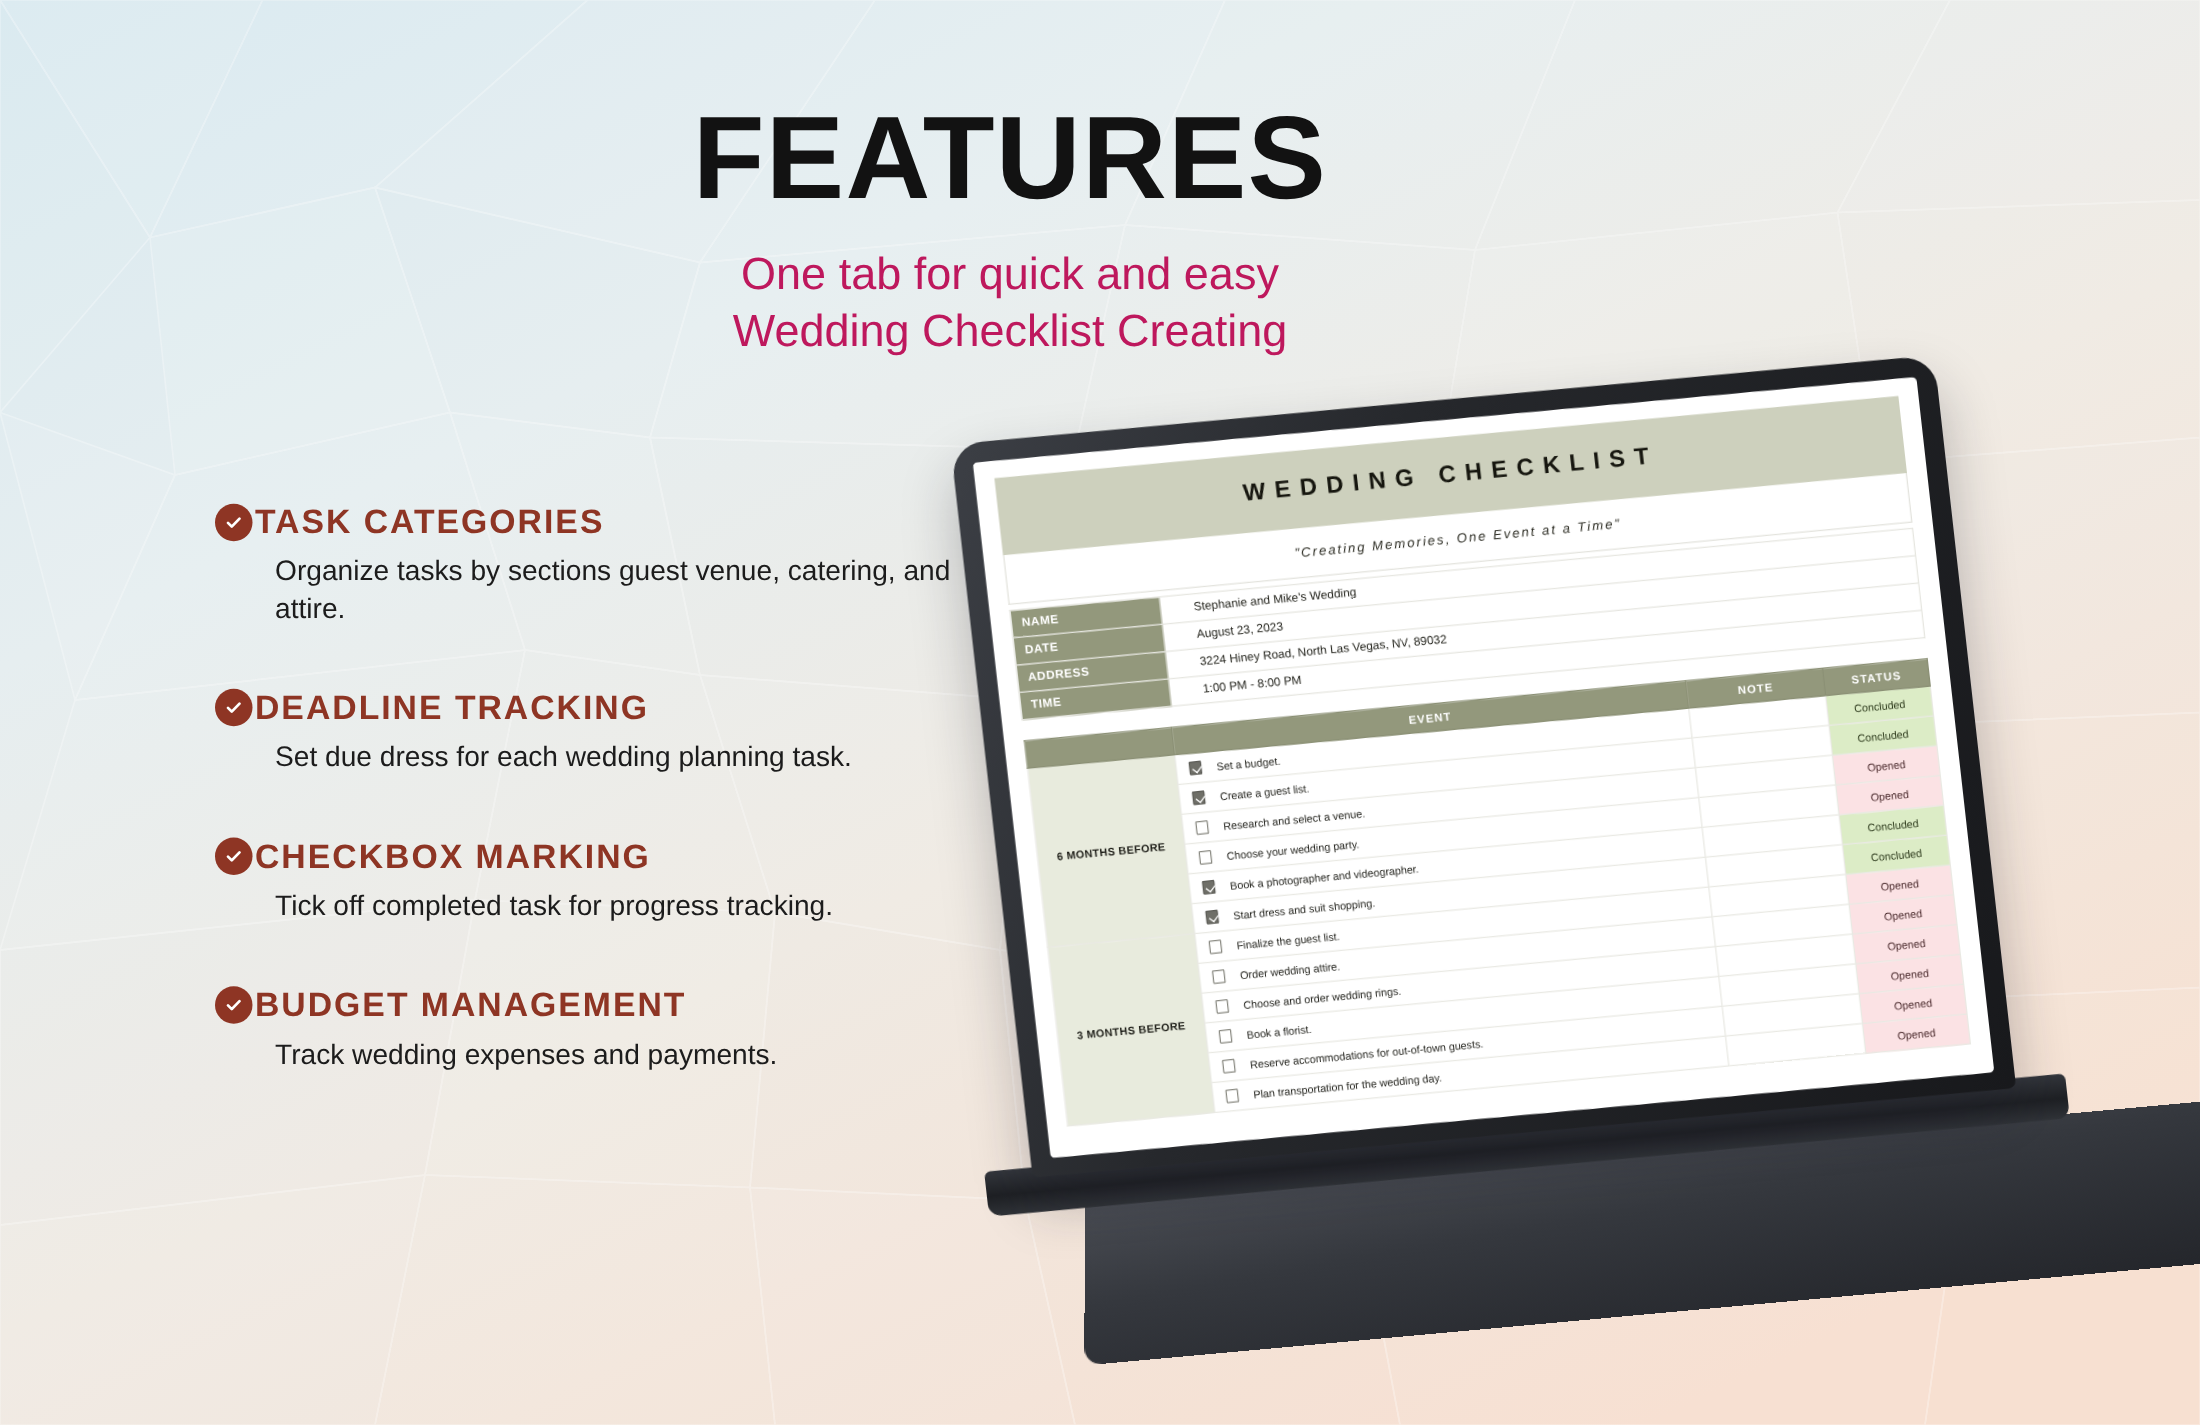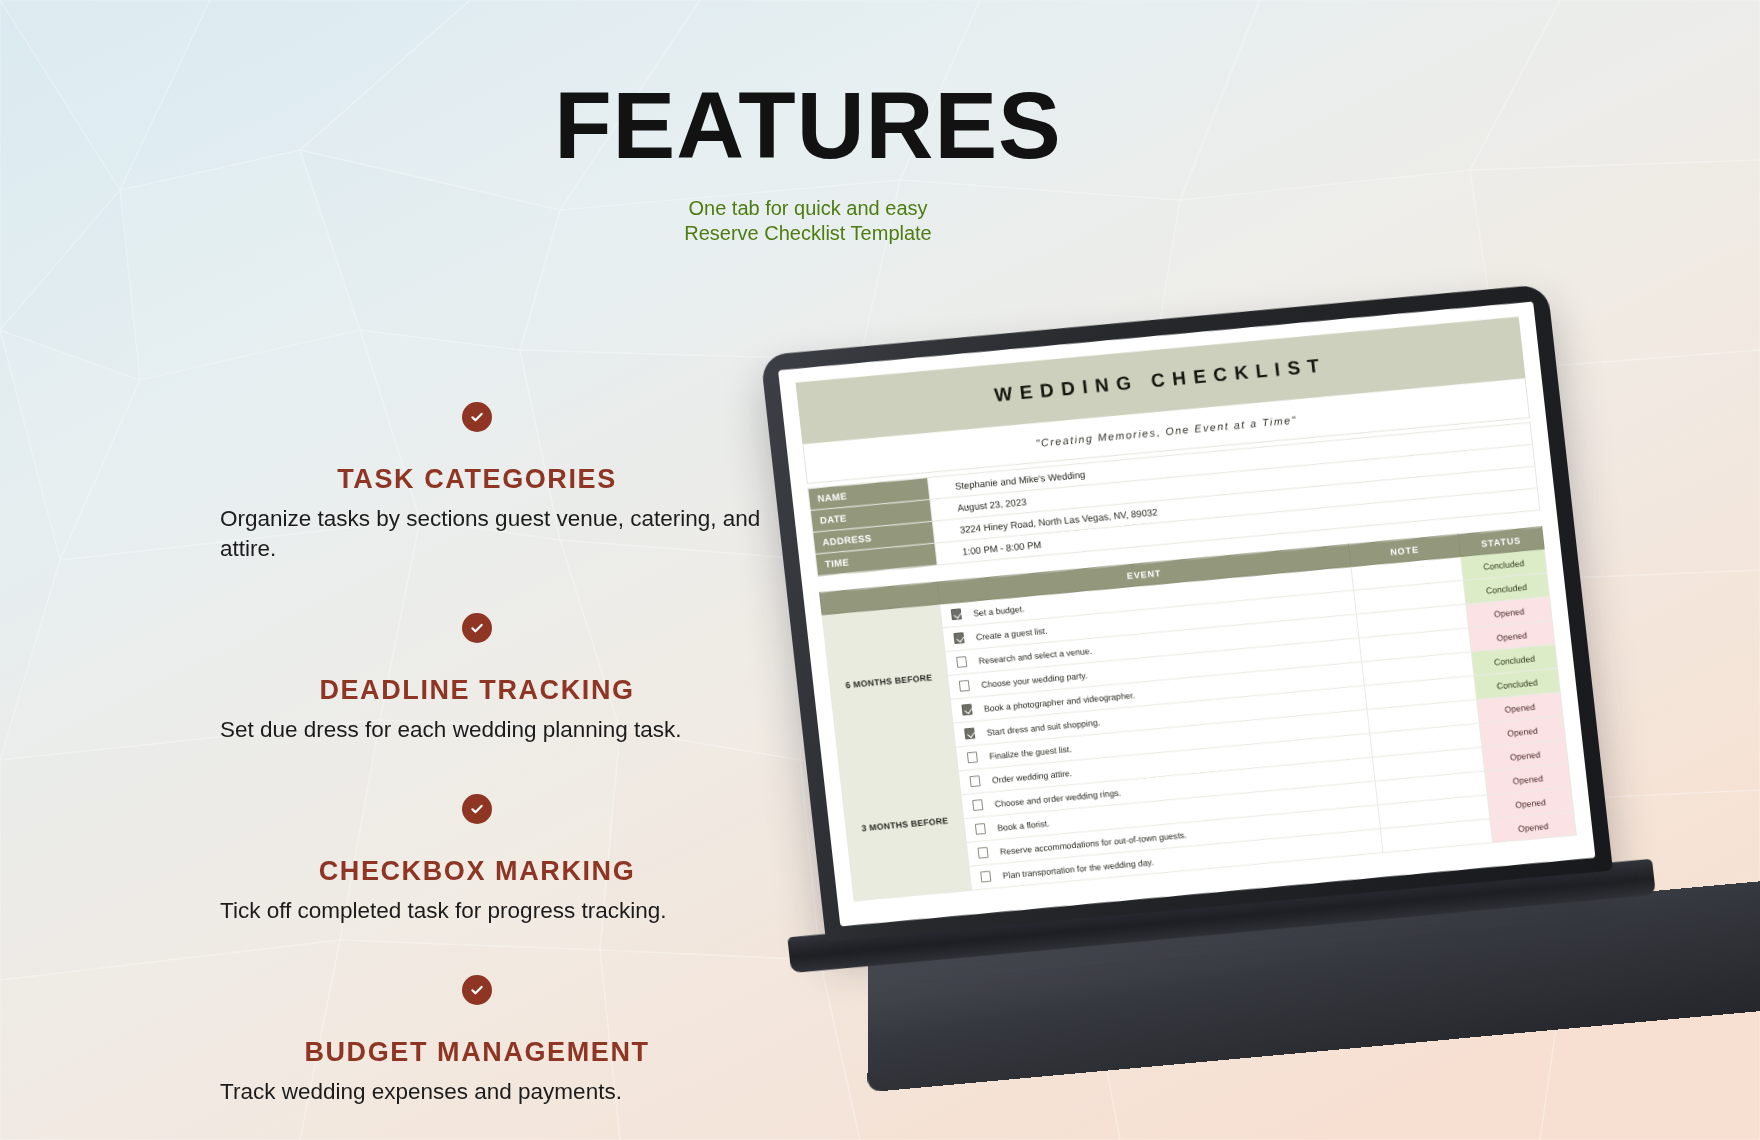--- a/index.html
+++ b/index.html
@@ -16,28 +16,28 @@
   
   .headline-wrap {
     position: absolute; left: 0; top: 78px; width: 1616px; text-align: center;
     z-index: 3;
   }
   .headline {
     font-size: 94px; font-weight: 700; letter-spacing: 1px;
     color: #121212; line-height: 1.02;
   }
   .subhead {
-    margin-top: 22px; font-size: 20px; color: #4d7c0f; line-height: 1.28; font-weight: 400;
+    margin-top: 22px; font-size: 36px; color: #be185d; line-height: 1.28; font-weight: 400;
   }
 
   
   .features { position: absolute; left: 172px; top: 402px; width: 610px; z-index: 3; }
   .feature { position: relative; margin-bottom: 49px; }
   .feature:last-child { margin-bottom: 0; }
-  .feat-head { display: flex; align-items: center; gap: 32px; flex-direction: column; }
+  .feat-head { display: flex; align-items: center; gap: 2px; }
   .check-badge {
     width: 30px; height: 30px; border-radius: 50%; background: #8e3524;
     flex: 0 0 30px; display: flex; align-items: center; justify-content: center;
   }
   .check-badge svg { display: block; }
   .feat-title {
     font-size: 27px; font-weight: 700; color: #8e3524; letter-spacing: 1.6px;
   }
   .feat-desc {
     margin-top: 9px; margin-left: 48px; font-size: 22.5px; color: #1c1c1c;
@@ -186,21 +186,21 @@
     <polygon points="820,960 1090,980 1120,1140 860,1140" fill="#ffffff" fill-opacity=".07"></polygon>
     <polygon points="1090,980 1560,1000 1540,1140 1120,1140" fill="#ffffff" fill-opacity=".14"></polygon>
     <polygon points="1560,1000 1760,1010 1760,1140 1540,1140" fill="#ffffff" fill-opacity=".08"></polygon>
   </g>
 </svg>
 
 <div class="headline-wrap">
   <div class="headline">FEATURES</div>
   <div class="subhead">
     <span>One tab for quick and easy</span><br>
-    <span>Reserve Checklist Template</span>
+    <span>Wedding Checklist Creating</span>
   </div>
 </div>
 
 <div class="features">
 
   <div class="feature">
     <div class="feat-head">
       <span class="check-badge">
         <svg width="16" height="16" viewBox="0 0 16 16">
             <path d="M3.4 8.3l3 3 6.2-6.4" fill="none" stroke="#fff" stroke-width="2.2" stroke-linecap="round" stroke-linejoin="round"></path>

